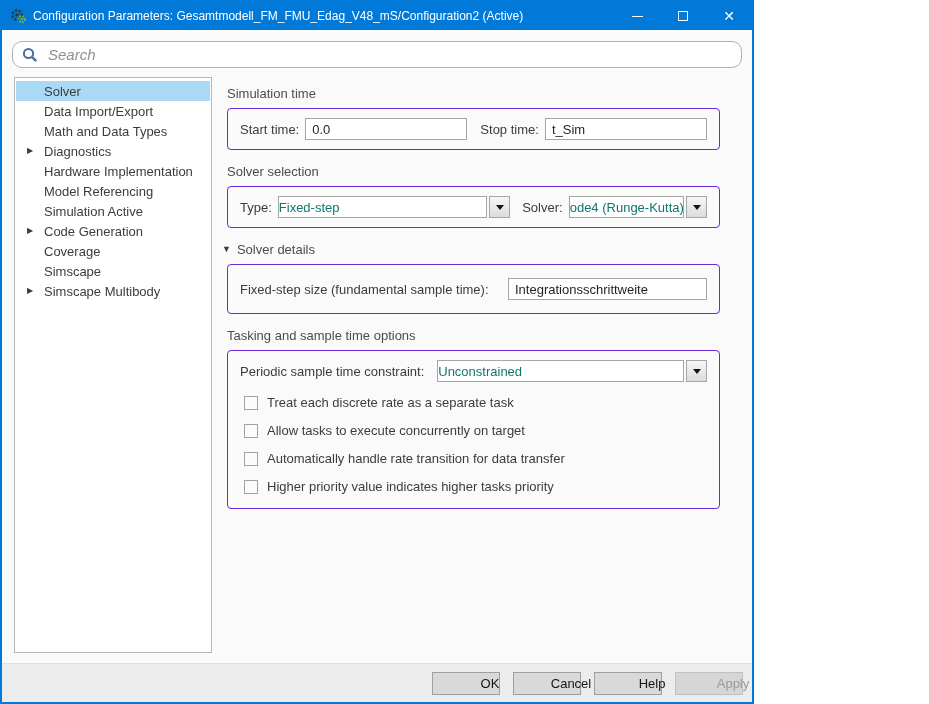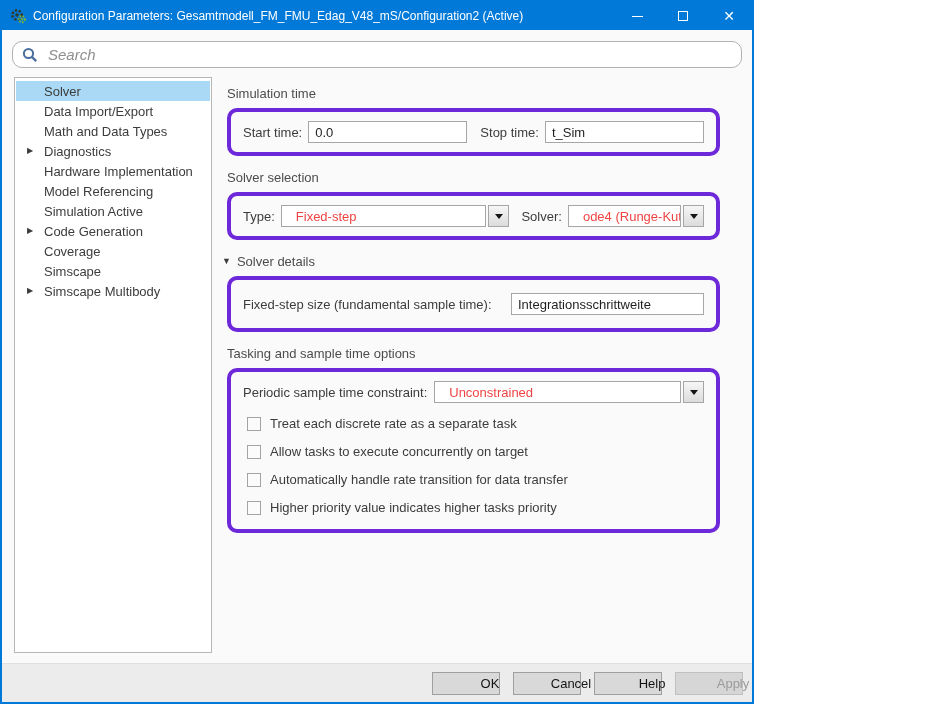--- a/index.html
+++ b/index.html
@@ -61,36 +61,36 @@
   }
 
   .main { flex:1; padding:0 32px 0 15px; min-width:0; }
 
   .section-heading {
     font-size:13px; color:#4c4c4c; margin:9px 0 7px 0;
     display:flex; align-items:center;
   }
   .collapse-tri { font-size:9px; color:#3c3c3c; margin:0 6px 0 -5px; line-height:1; }
 
-  .group-box { border:4px solid #6d28d9; border-radius:10px; padding:9px 12px; }
+  .group-box { border:1px solid #6d28d9; border-radius:4px; padding:9px 12px; }
 
   .row { display:flex; align-items:center; }
   .lbl { font-size:13px; color:#3c3c3c; white-space:nowrap; flex:0 0 auto; }
 
   input.field {
     height:22px; border:1px solid #a6a6a6; background:#fff;
     font-family:"Liberation Sans", sans-serif;
     font-size:13px; color:#1f1f1f; padding:1px 6px; min-width:0;
   }
   .grow1 { flex:1 1 0; }
 
   .combo { display:flex; align-items:center; min-width:0; }
   .combo-field {
     flex:1 1 0; height:22px; border:1px solid #a6a6a6; background:#fff;
-    font-size:13px; color:#ef4444; padding:1px 14px;
+    font-size:13px; color:#0f766e; padding:1px 0;
     display:flex; align-items:center; white-space:nowrap; overflow:hidden; min-width:0;
   }
   .combo-btn {
     flex:0 0 auto; width:21px; height:22px; margin-left:2px;
     border:1px solid #a6a6a6; background:linear-gradient(#f6f6f6, #dcdcdc);
     display:flex; align-items:center; justify-content:center;
   }
   .tri { width:0; height:0; border-left:4px solid transparent; border-right:4px solid transparent; border-top:5px solid #141414; }
 
   .cb-row { display:flex; align-items:center; margin-top:13px; padding-left:4px; }
@@ -241,21 +241,21 @@
           <input class="field grow1" type="text" value="Integrationsschrittweite" style="">
         </div>
       </div>
 
       <div class="section-heading sect-gap">
         <span>Tasking and sample time options</span>
       </div>
       <div class="group-box" style="padding-bottom:14px;">
         <div class="row">
           <span class="lbl">Periodic sample time constraint:</span>
-          <span class="combo grow1" style="margin-left:7px;justify-content:flex-end;">
+          <span class="combo grow1" style="margin-left:13px;justify-content:flex-end;">
             <span class="combo-field">Unconstrained</span>
             <span class="combo-btn">
                 <span class="tri"></span>
               </span>
           </span>
         </div>
 
         <div class="cb-row">
           <span class="cb"></span>
           <span class="cb-label">Treat each discrete rate as a separate task</span>

